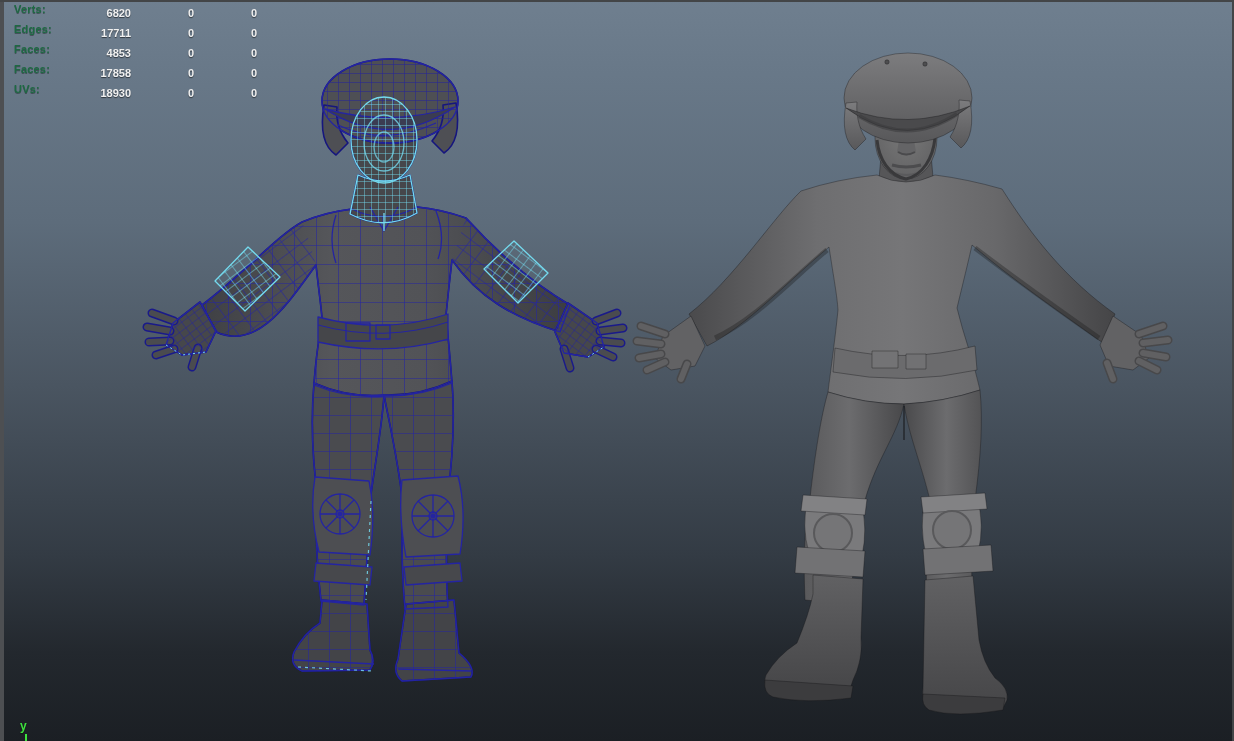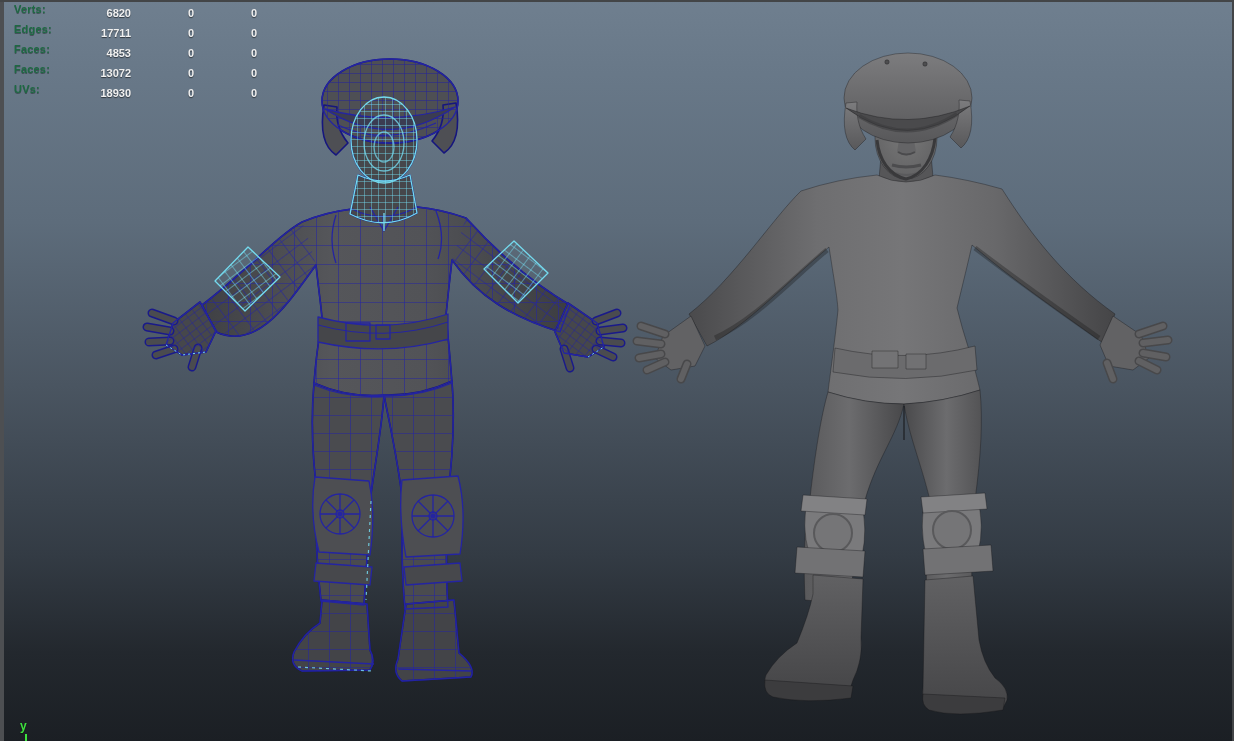--- a/index.html
+++ b/index.html
@@ -339,21 +339,21 @@
       <span class="hud-v3"><span class="hud-val">0</span></span>
     </div>
     <div class="hud-row">
       <span class="hud-label">Faces:</span>
       <span class="hud-v1"><span class="hud-val">4853</span></span>
       <span class="hud-v2"><span class="hud-val">0</span></span>
       <span class="hud-v3"><span class="hud-val">0</span></span>
     </div>
     <div class="hud-row">
       <span class="hud-label">Faces:</span>
-      <span class="hud-v1"><span class="hud-val">13072</span></span>
+      <span class="hud-v1"><span class="hud-val">17858</span></span>
       <span class="hud-v2"><span class="hud-val">0</span></span>
       <span class="hud-v3"><span class="hud-val">0</span></span>
     </div>
     <div class="hud-row">
       <span class="hud-label">UVs:</span>
       <span class="hud-v1"><span class="hud-val">18930</span></span>
       <span class="hud-v2"><span class="hud-val">0</span></span>
       <span class="hud-v3"><span class="hud-val">0</span></span>
     </div>
   </div>

